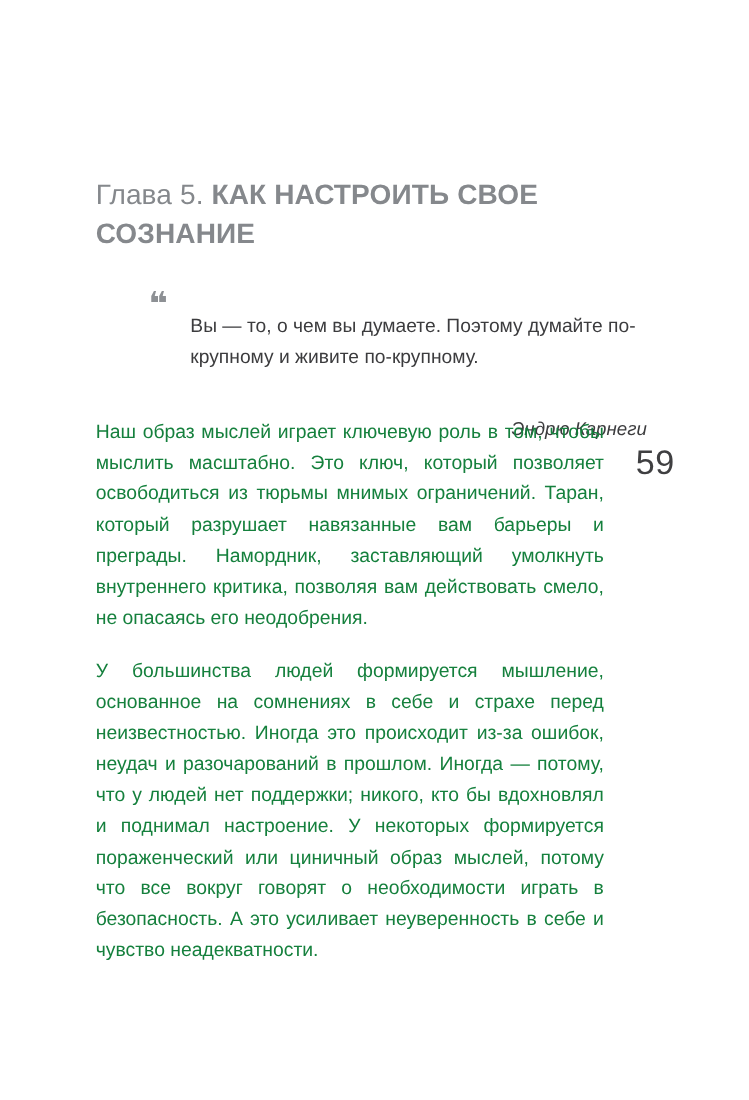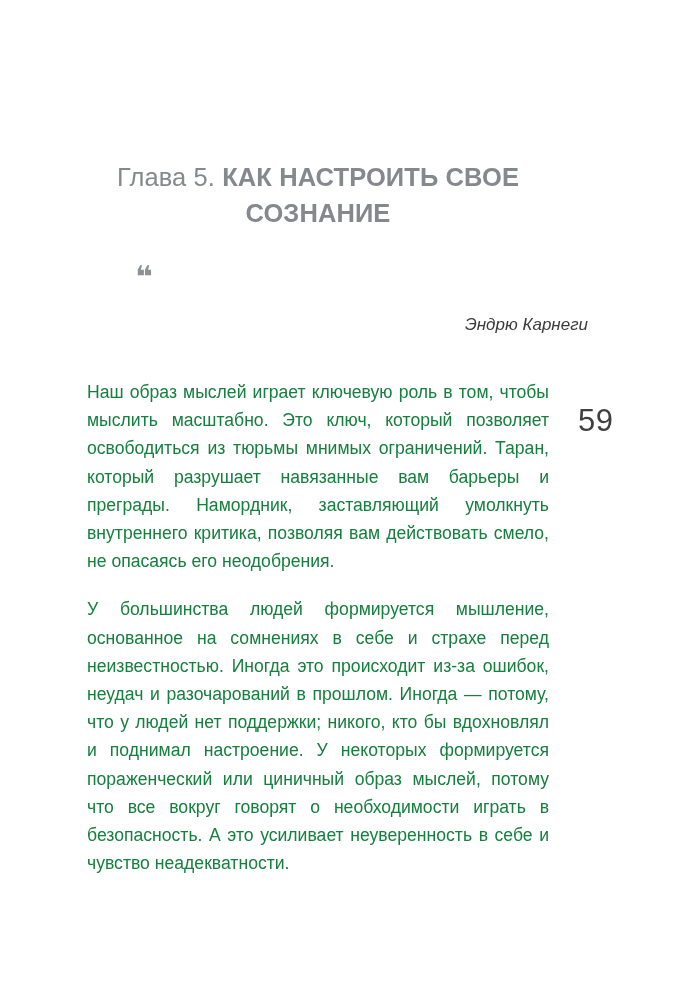--- a/index.html
+++ b/index.html
@@ -26,21 +26,21 @@
   .chapter-heading {
     position: absolute;
     left: 87px;
     top: 142px;
     width: 462px;
     font-size: 25.5px;
     line-height: 36px;
     font-weight: 700;
     letter-spacing: 0.1px;
     color: #85888c;
-    text-align: center;
+    text-align: left;
   }
   .chapter-heading .chapter-label {
     font-weight: 500;
   }
   .chapter-heading .chapter-title {
     font-weight: 600;
   }
 
   
   .quote-block {
@@ -119,20 +119,21 @@
 
 <div class="page">
 
   <h1 class="chapter-heading">
     <span class="chapter-label">Глава 5. </span><span class="chapter-title">КАК НАСТРОИТЬ СВОЕ СОЗНАНИЕ</span>
   </h1>
 
   <blockquote class="quote-block">
     <div class="quote-row">
       <span class="quote-mark">❝</span>
+      <p class="quote-text">Вы — то, о чем вы думаете. Поэтому думайте по-крупному и живите по-крупному.</p>
     </div>
     <p class="quote-attribution">Эндрю Карнеги</p>
   </blockquote>
 
   <div class="body-copy">
     <p class="body-paragraph">Наш образ мыслей играет ключевую роль в том, чтобы мыслить масштабно. Это ключ, который позволяет освободиться из тюрьмы мнимых ограничений. Таран, который разрушает навязанные вам барьеры и преграды. Намордник, заставляющий умолкнуть внутреннего критика, позволяя вам действовать смело, не опасаясь его неодобрения.</p>
     <p class="body-paragraph">У большинства людей формируется мышление, основанное на сомнениях в себе и страхе перед неизвестностью. Иногда это происходит из-за ошибок, неудач и разочарований в прошлом. Иногда — потому, что у людей нет поддержки; никого, кто бы вдохновлял и поднимал настроение. У некоторых формируется пораженческий или циничный образ мыслей, потому что все вокруг говорят о необходимости играть в безопасность. А это усиливает неуверенность в себе и чувство неадекватности.</p>
   </div>
 
   <div class="page-number">59</div>

